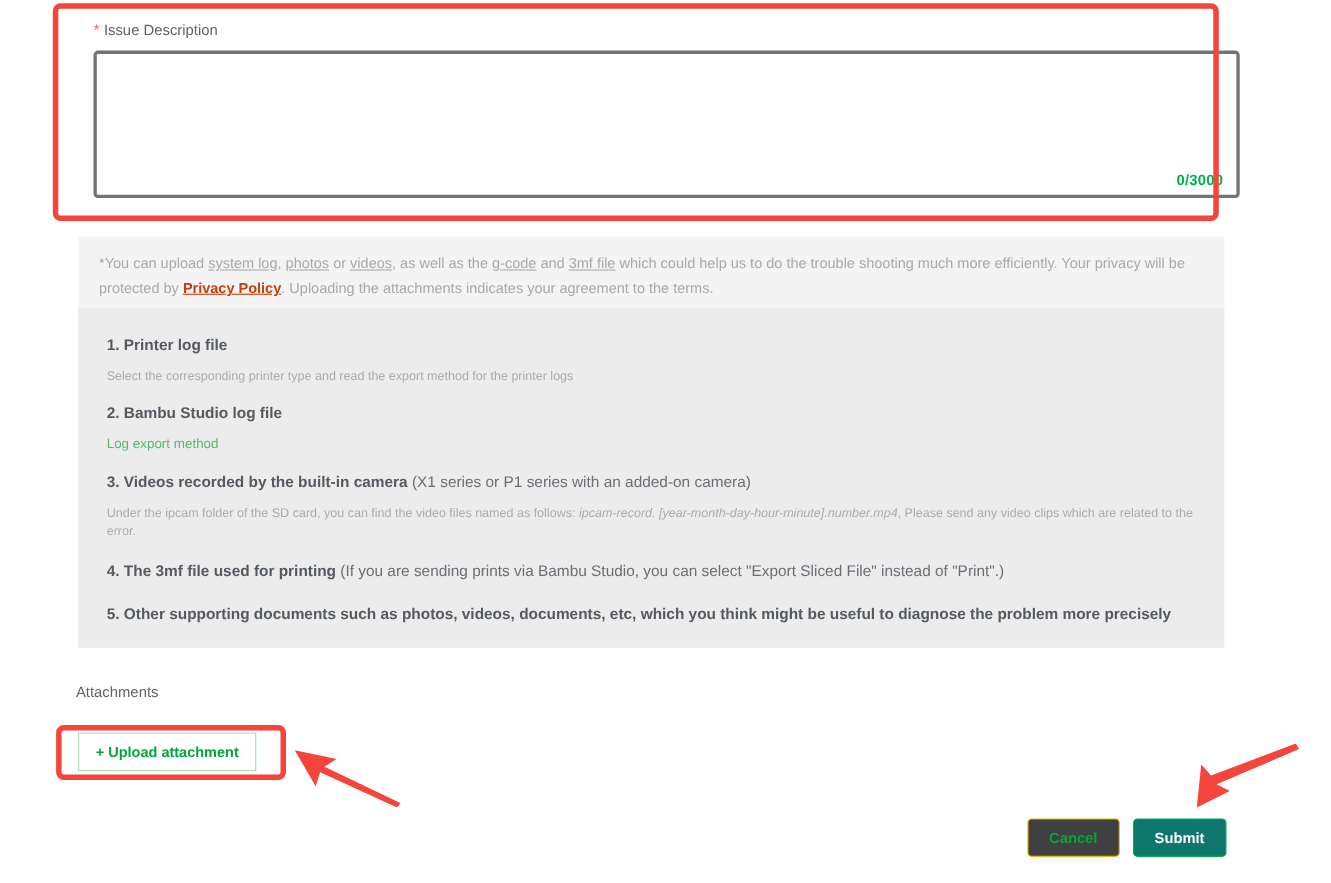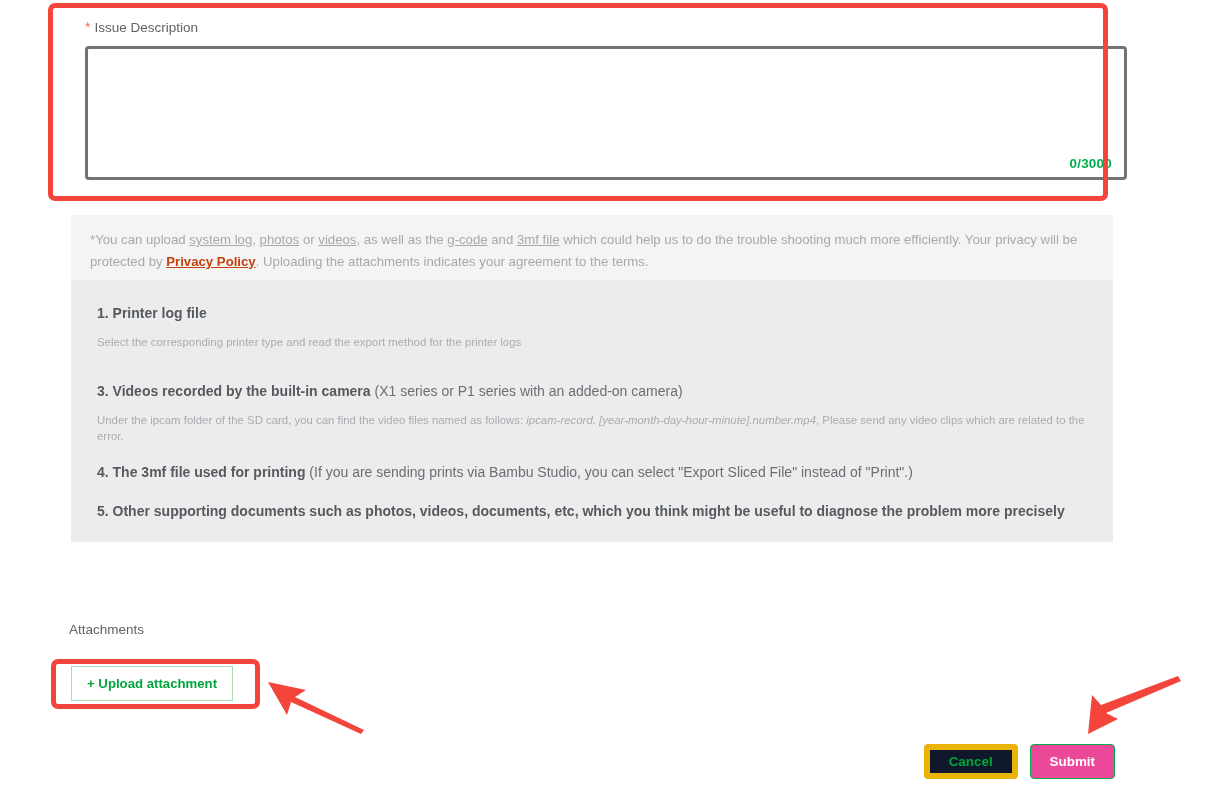--- a/index.html
+++ b/index.html
@@ -186,26 +186,26 @@
     font-size: 13.4px;
     font-weight: bold;
     font-family: "Liberation Sans", sans-serif;
     display: flex;
     align-items: center;
     justify-content: center;
     cursor: pointer;
     white-space: nowrap;
   }
   .btn-cancel {
-    background: #0f172a;
-    border: 6px solid #eab308;
+    background: #404040;
+    border: 1px solid #eab308;
     color: #00a63c;
   }
   .btn-submit {
-    background: #ec4899;
+    background: #0f766e;
     border: 1px solid #00b050;
     color: #ffffff;
   }
 
   
   .annot-box {
     position: absolute;
     box-sizing: border-box;
     border: 5px solid #f4453c;
     border-radius: 7px;
@@ -247,20 +247,26 @@
 
 <div id="instructions-panel">
 
   <div>
     <p class="inst-title">1. Printer log file</p>
     <p class="inst-desc">Select the corresponding printer type and read the export method for the printer logs</p>
   </div>
 
   <div class="spacer-1"></div>
 
+  <div>
+    <p class="inst-title">2. Bambu Studio log file</p>
+    <div class="inst-links">
+      <a>Log export method</a>
+    </div>
+  </div>
 
   <div class="spacer-2"></div>
 
   <div>
     <p class="inst-title"><span>3. Videos recorded by the built-in camera</span><span class="normal"> (X1 series or P1 series with an added-on camera)</span></p>
     <p class="inst-desc"><span>Under the ipcam folder of the SD card, you can find the video files named as follows: </span><i>ipcam-record. [year-month-day-hour-minute].number.mp4</i><span>, Please send any video clips which are related to the error.</span></p>
   </div>
 
   <div class="spacer-3"></div>
 

